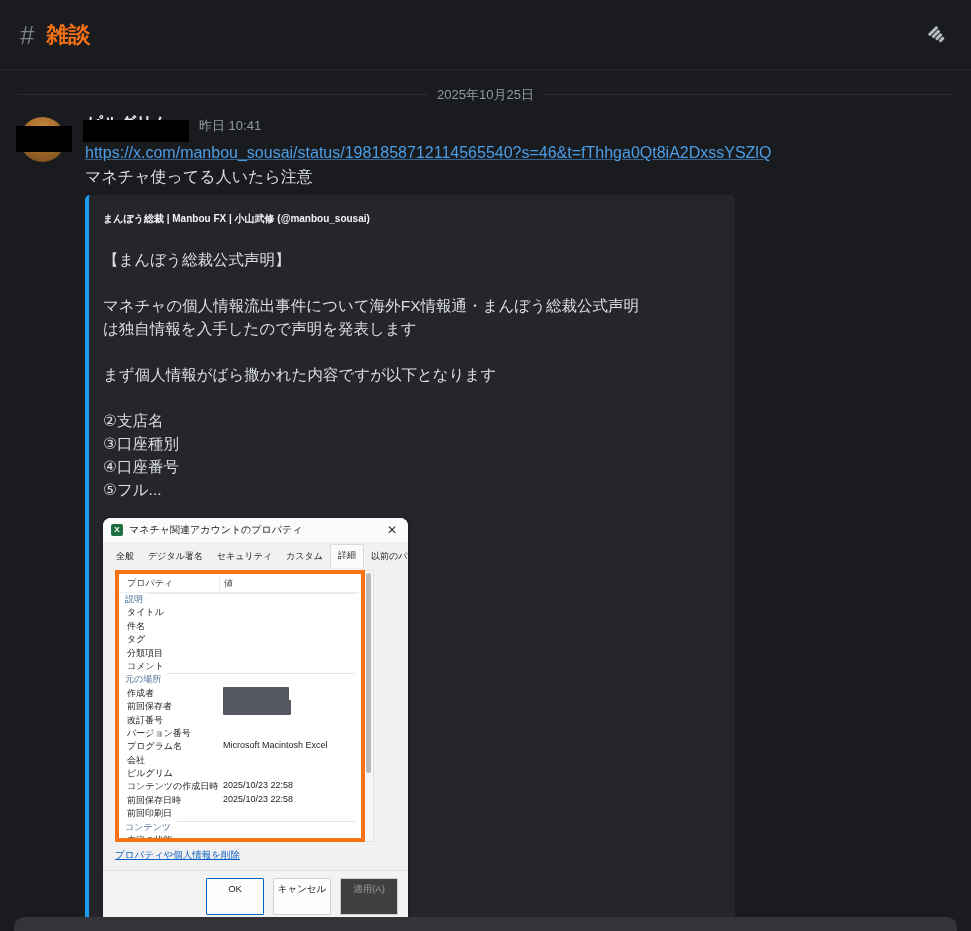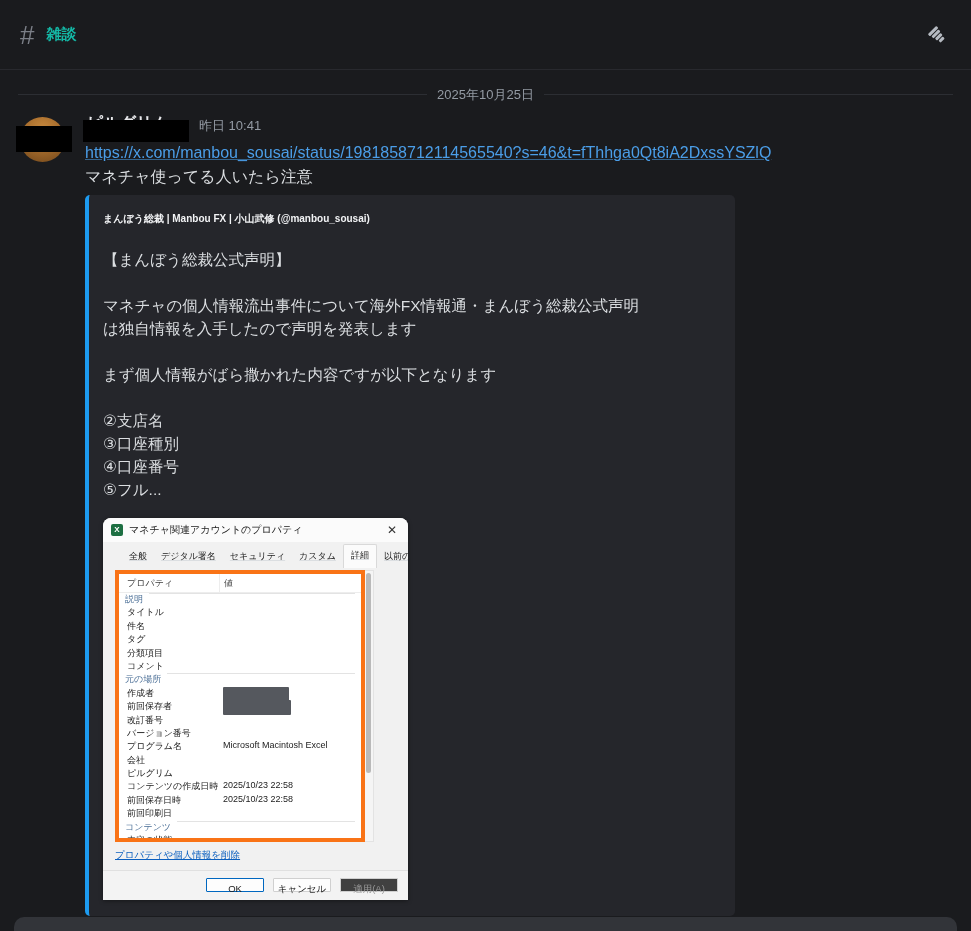--- a/index.html
+++ b/index.html
@@ -12,21 +12,21 @@
   }
   .app { width:971px; height:931px; position:relative; overflow:hidden; }
 
   
   .chat-header {
     height:70px; display:flex; align-items:center;
     padding:0 20px; border-bottom:1px solid #28292e;
     background:#1a1b1e;
   }
   .hash-glyph { font-size:26px; font-weight:500; color:#7b7f87; margin-right:12px; line-height:1; }
-  .channel-name { font-size:15px; font-weight:700; color:#14b8a6; }
+  .channel-name { font-size:22px; font-weight:700; color:#f97316; }
   .header-spacer { flex:1; }
   .threads-svg { display:block; }
 
   
   .date-divider {
     display:flex; align-items:center; margin:16px 18px 0 18px; height:17px;
   }
   .date-divider .line { flex:1; height:1px; background:#2c2e33; }
   .date-divider .date-label {
     padding:0 10px; font-size:13px; font-weight:400; color:#949ba4;
@@ -78,21 +78,21 @@
   .dlg-titlebar {
     height:24px; background:#fbfbfb; display:flex; align-items:center; padding:0 8px;
   }
   .excel-icon {
     width:12px; height:12px; background:#1d6f42; border-radius:2px; margin-right:6px;
     color:#fff; font-size:8px; font-weight:700; line-height:12px; text-align:center; flex-shrink:0;
   }
   .dlg-title { font-size:10px; color:#1a1a1a; flex:1; white-space:nowrap; overflow:hidden; }
   .dlg-close { font-size:12px; color:#333; padding:0 3px; cursor:pointer; }
 
-  .dlg-tabs { display:flex; align-items:flex-end; height:26px; padding:0 19px; background:#f1f1f1;text-decoration:underline; }
+  .dlg-tabs { display:flex; align-items:flex-end; height:26px; padding:0 6px; background:#f1f1f1; }
   .dlg-tab {
     font-size:9px; color:#1a1a1a; padding:4px 7px 5px 7px; white-space:nowrap; cursor:pointer;
   }
   .dlg-tab.selected {
     background:#fbfbfb; border:1px solid #d9d9d9; border-bottom:none; border-radius:2px 2px 0 0;
     padding-bottom:6px;
   }
 
   .dlg-list-wrap { display:flex; margin:2px 0 0 12px; }
   .dlg-list {
@@ -120,21 +120,21 @@
 
   .dlg-remove-link {
     display:inline-block; margin:7px 0 8px 12px; font-size:9.5px; color:#0b5fbf;
     text-decoration:underline; cursor:pointer;
   }
   .dlg-buttons {
     display:flex; justify-content:flex-end; gap:9px; padding:7px 10px 8px 10px;
     background:#f3f3f3; border-top:1px solid #e0e0e0;
   }
   .dlg-btn {
-    min-width:58px; height:14px; font-size:9.5px; text-align:center; line-height:19px;
+    min-width:58px; height:37px; font-size:9.5px; text-align:center; line-height:19px;
     background:#fdfdfd; border:1px solid #d0d0d0; border-radius:1px; color:#1a1a1a; cursor:pointer;
   }
   .dlg-btn.default { border:1px solid #0067c0; }
   .dlg-btn.disabled { color:#9a9a9a; background:#404040; }
 
   
   .input-bar {
     position:absolute; left:14px; right:14px; bottom:0; height:14px;
     background:#323439; border-radius:10px 10px 0 0; z-index:10;
   }

